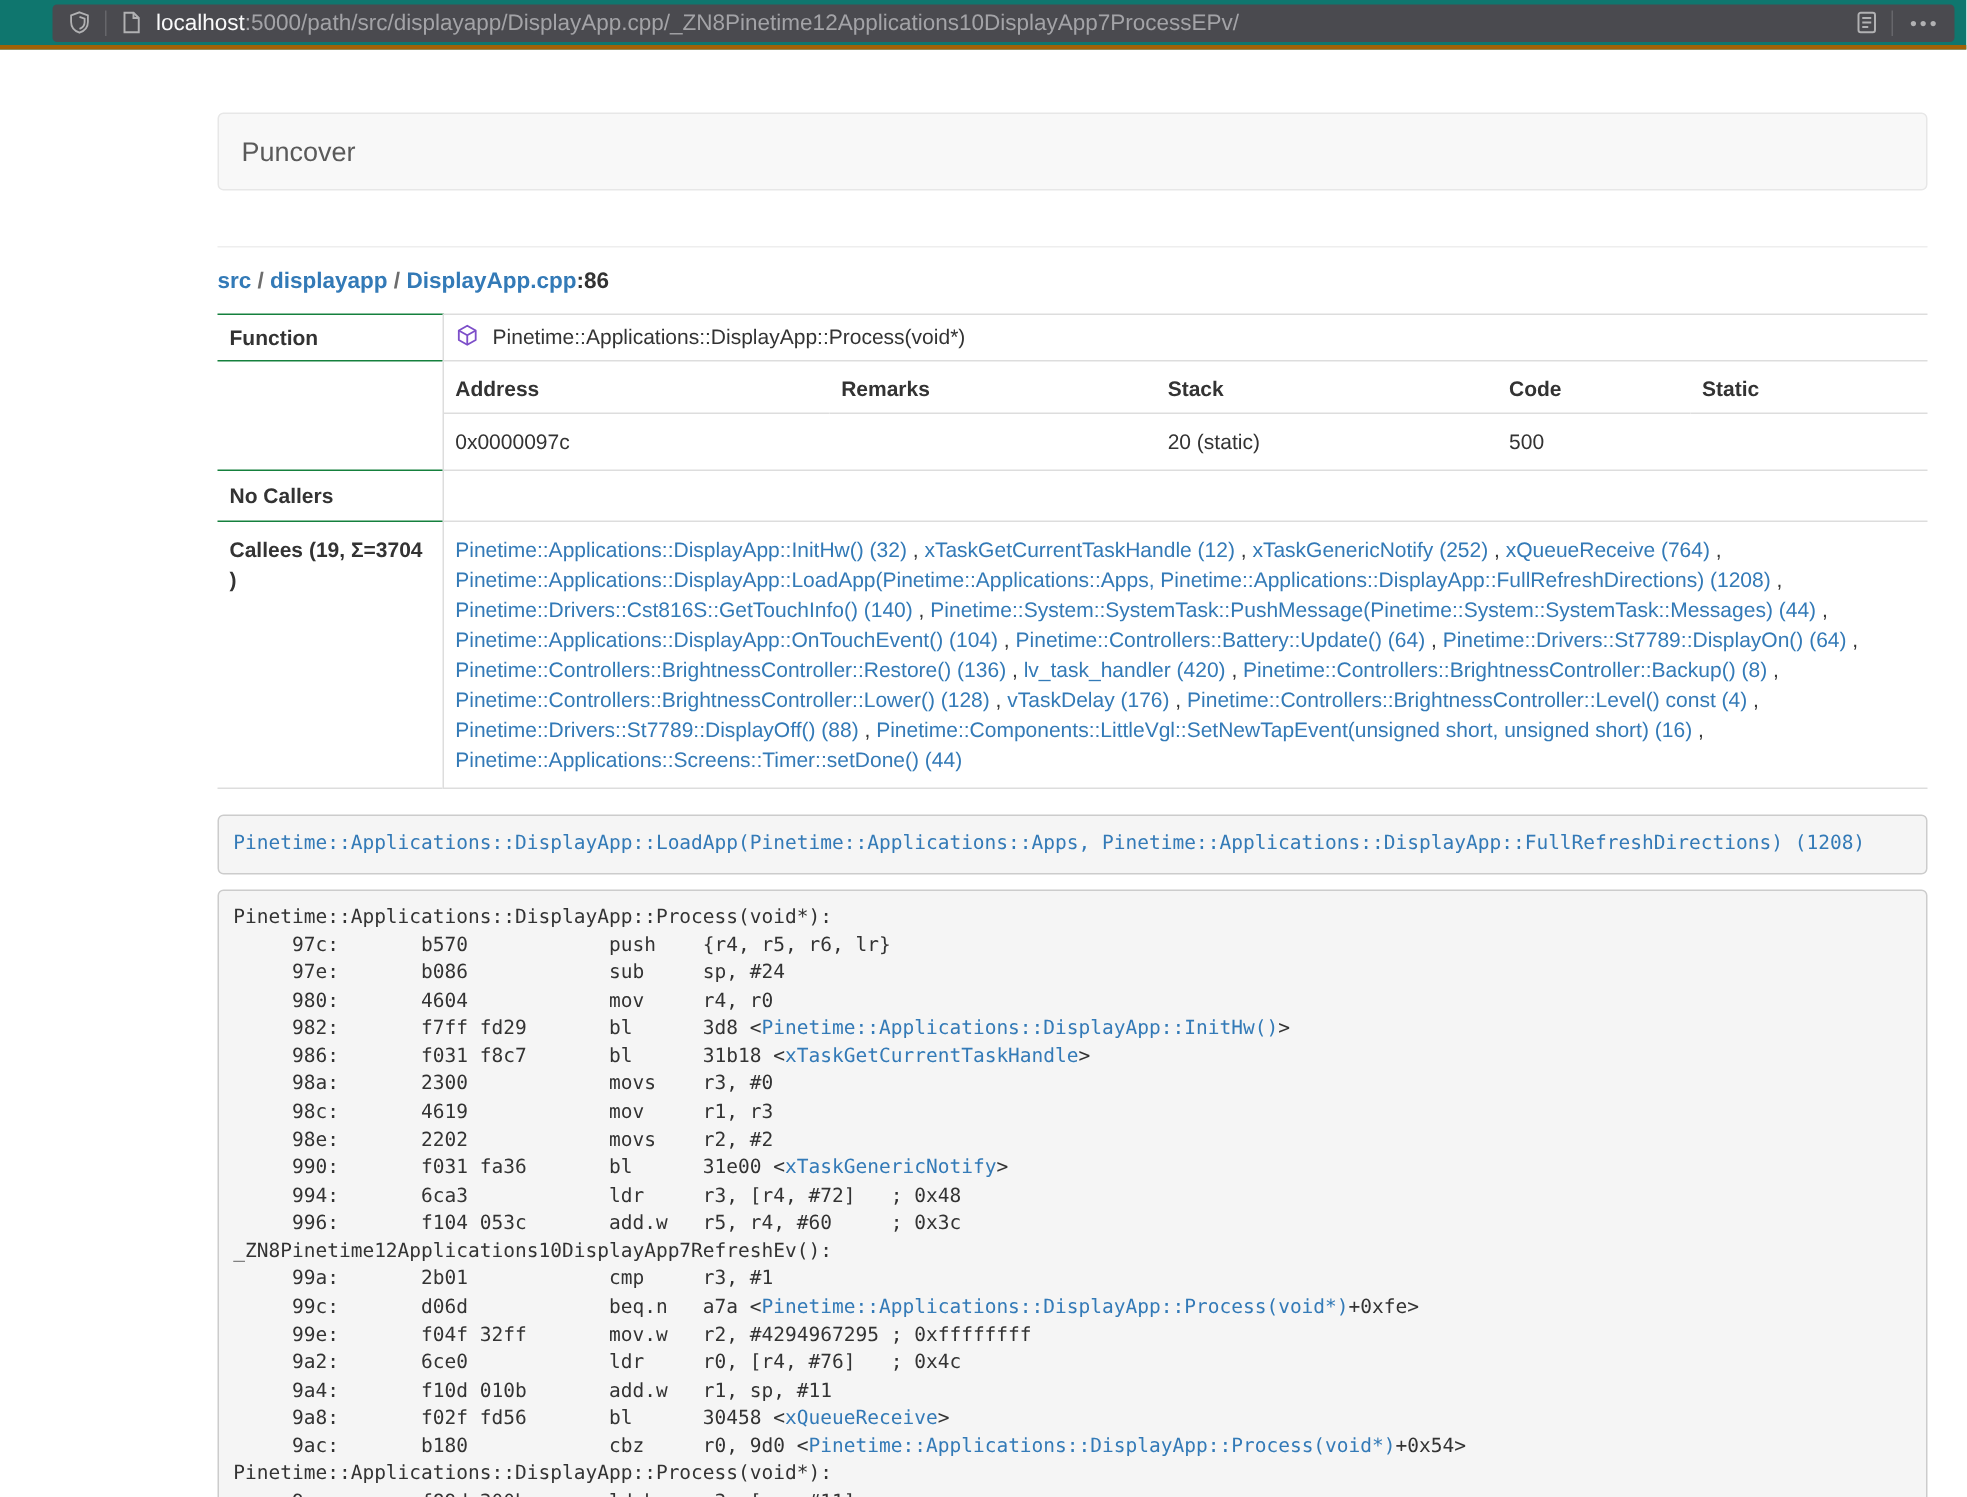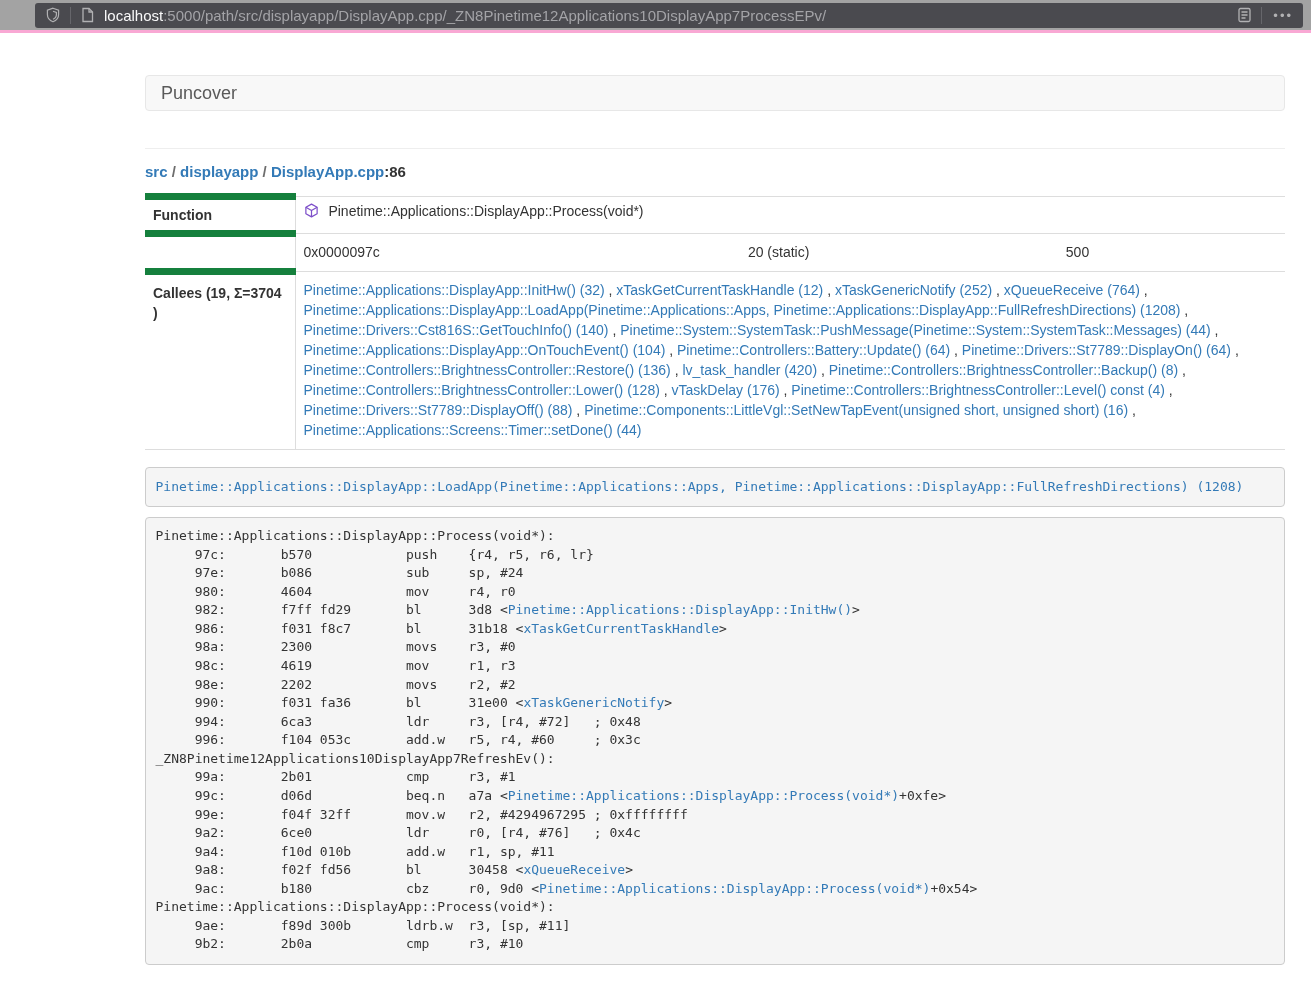--- a/index.html
+++ b/index.html
@@ -9,22 +9,22 @@
     overflow: hidden;
     background: #ffffff;
     font-family: "Liberation Sans", "DejaVu Sans", sans-serif;
     color: #333;
   }
   a { color: #337ab7; text-decoration: none; cursor: pointer; }
 
   
   .browser-bar {
     height: 33px;
-    background: #a3a3a3;
-    border-bottom: 3px solid #f9a8d4;
+    background: #0f766e;
+    border-bottom: 3px solid #a16207;
     display: flex; align-items: center;
   }
   .url-bar {
     flex: 1;
     height: 25px;
     margin: 0 8px 0 35px;
     background: #4a4a4f;
     border-radius: 3px;
     display: flex; align-items: center;
     padding: 0 10px;
@@ -54,21 +54,21 @@
     flex: none;
     margin-left: 2px;
     user-select: none;
   }
 
   
   .container { width: 1140px; margin-left: 145px; }
 
   .navbar {
     margin-top: 42px;
-    height: 36px;
+    height: 52px;
     background: #f8f8f8;
     border: 1px solid #e7e7e7;
     border-radius: 4px;
     display: flex; align-items: center;
   }
   .navbar-brand {
     padding: 0 15px;
     font-size: 18px;
     color: #5a5a5a;
     text-decoration: none;
@@ -95,21 +95,21 @@
     font-size: 14px;
     color: #333;
     border-bottom: 1px solid #ddd;
   }
   table.main-table > tbody > tr > th {
     width: 150px;
     text-align: left;
     vertical-align: top;
     font-weight: bold;
     padding: 7px 8px;
-    border-top: 7px solid #15803d;
+    border-top: 1px solid #15803d;
     border-right: 1px solid #ddd;
   }
   table.main-table > tbody > tr > td {
     vertical-align: top;
     padding: 6px 8px;
     border-top: 1px solid #ddd;
   }
   table.main-table > tbody > tr > td.stats-cell { padding: 0; }
 
   table.stats-table {
@@ -203,29 +203,40 @@
             </svg>
           </span><span>Pinetime::Applications::DisplayApp::Process(void*)</span>
         </td>
       </tr>
       <tr>
         <th></th>
         <td class="stats-cell">
           <table class="stats-table">
             <tbody>
               <tr>
+                <th class="col-address">Address</th>
+                <th class="col-remarks">Remarks</th>
+                <th class="col-stack">Stack</th>
+                <th class="col-code">Code</th>
+                <th class="col-static">Static</th>
+              </tr>
+              <tr>
                 <td>0x0000097c</td>
                 <td></td>
                 <td>20 (static)</td>
                 <td>500</td>
                 <td></td>
               </tr>
             </tbody>
           </table>
         </td>
+      </tr>
+      <tr class="callers-row">
+        <th>No Callers</th>
+        <td></td>
       </tr>
       <tr>
         <th class="callees-cell">Callees (19, Σ=3704 )</th>
         <td class="callees-cell"><a href="#">Pinetime::Applications::DisplayApp::InitHw() (32)</a> , <a href="#">xTaskGetCurrentTaskHandle (12)</a> , <a href="#">xTaskGenericNotify (252)</a> , <a href="#">xQueueReceive (764)</a> , <a href="#">Pinetime::Applications::DisplayApp::LoadApp(Pinetime::Applications::Apps, Pinetime::Applications::DisplayApp::FullRefreshDirections) (1208)</a> , <a href="#">Pinetime::Drivers::Cst816S::GetTouchInfo() (140)</a> , <a href="#">Pinetime::System::SystemTask::PushMessage(Pinetime::System::SystemTask::Messages) (44)</a> , <a href="#">Pinetime::Applications::DisplayApp::OnTouchEvent() (104)</a> , <a href="#">Pinetime::Controllers::Battery::Update() (64)</a> , <a href="#">Pinetime::Drivers::St7789::DisplayOn() (64)</a> , <a href="#">Pinetime::Controllers::BrightnessController::Restore() (136)</a> , <a href="#">lv_task_handler (420)</a> , <a href="#">Pinetime::Controllers::BrightnessController::Backup() (8)</a> , <a href="#">Pinetime::Controllers::BrightnessController::Lower() (128)</a> , <a href="#">vTaskDelay (176)</a> , <a href="#">Pinetime::Controllers::BrightnessController::Level() const (4)</a> , <a href="#">Pinetime::Drivers::St7789::DisplayOff() (88)</a> , <a href="#">Pinetime::Components::LittleVgl::SetNewTapEvent(unsigned short, unsigned short) (16)</a> , <a href="#">Pinetime::Applications::Screens::Timer::setDone() (44)</a></td>
       </tr>
     </tbody>
   </table>
 
   <pre class="snippet"><a>Pinetime::Applications::DisplayApp::LoadApp(Pinetime::Applications::Apps, Pinetime::Applications::DisplayApp::FullRefreshDirections) (1208)</a></pre>
 

